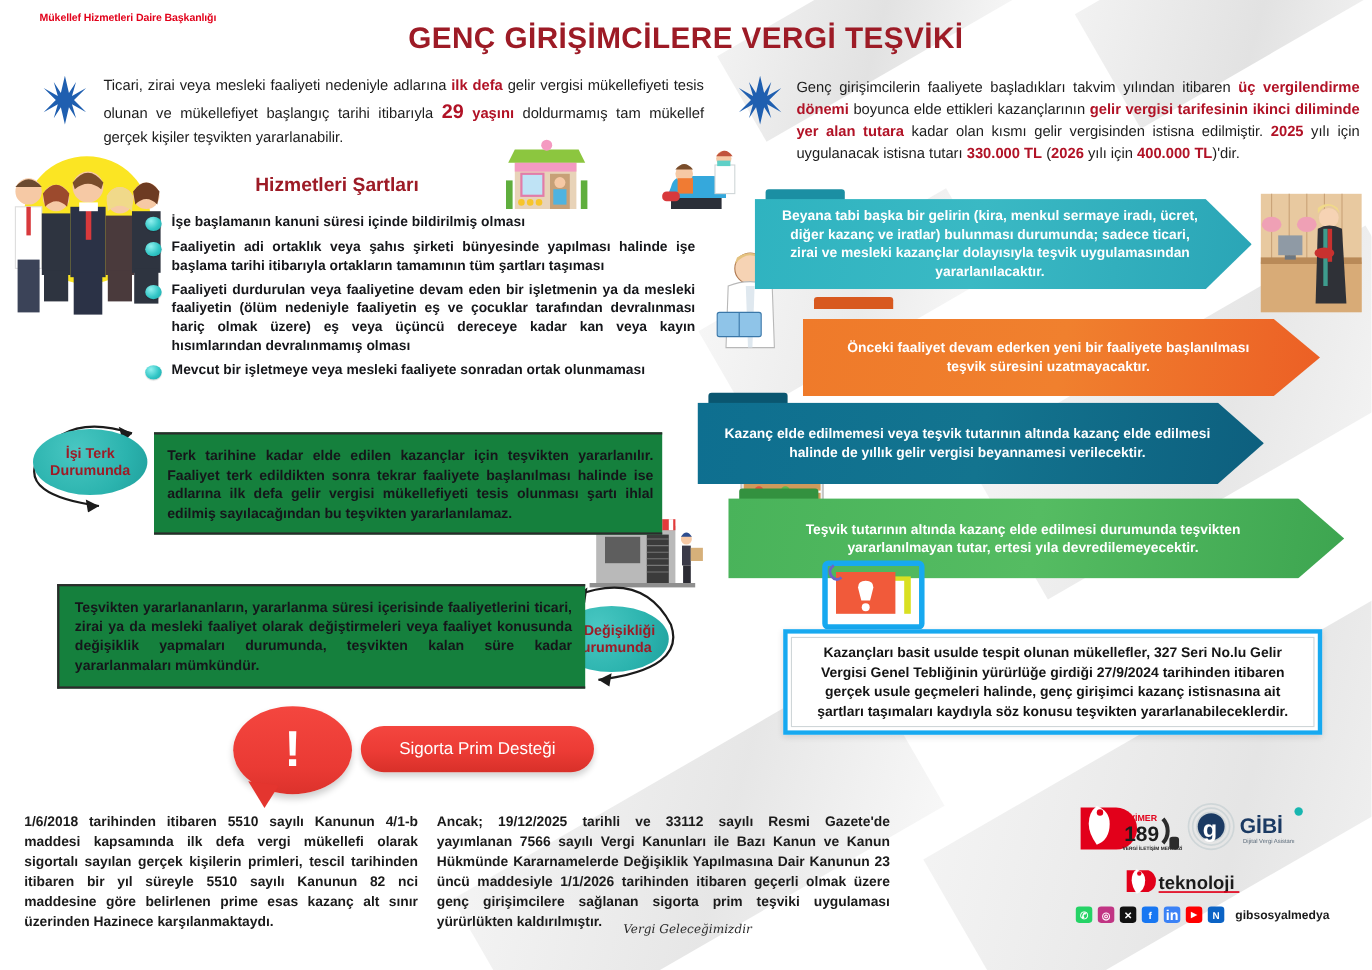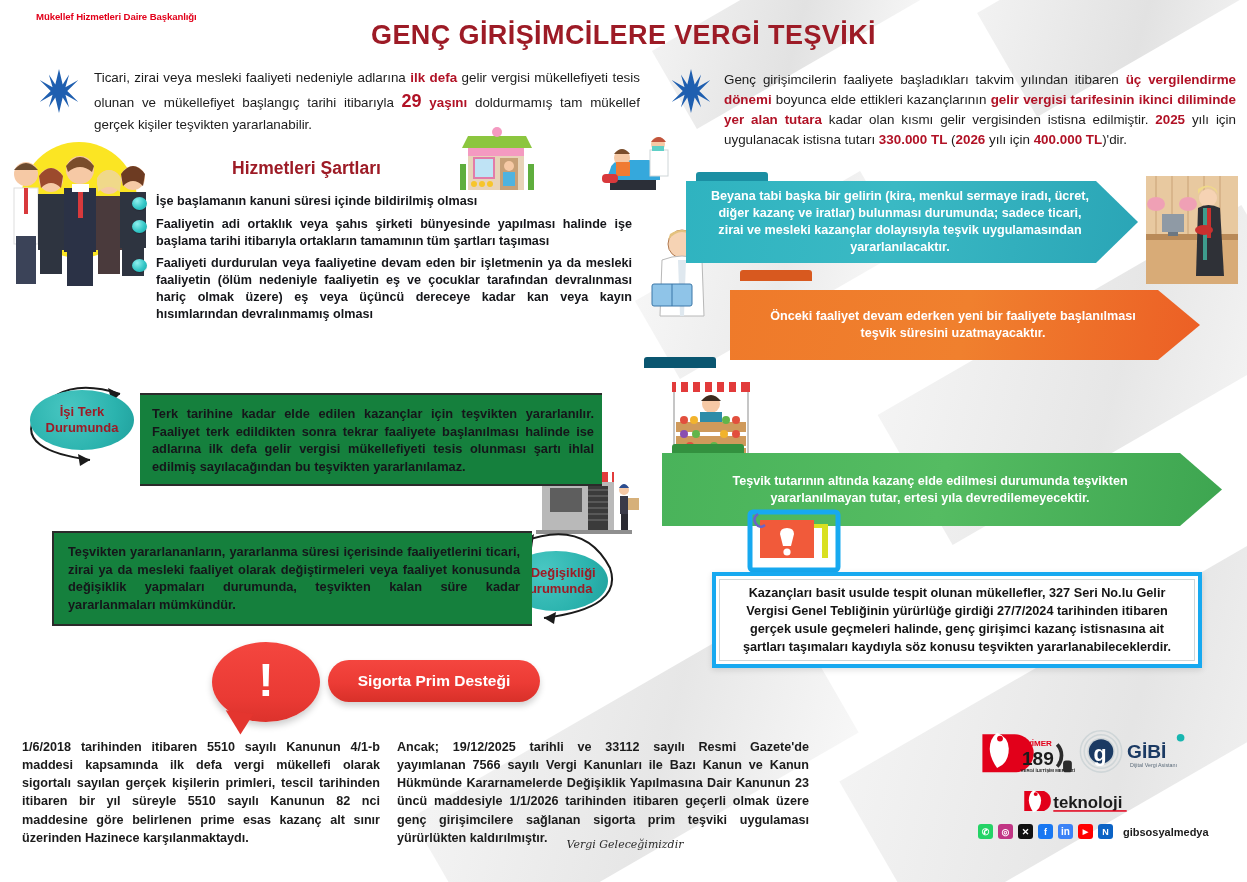--- a/index.html
+++ b/index.html
@@ -102,21 +102,21 @@
     border:4px solid #17a9f0;background:#fff;padding:3px;box-sizing:border-box;
     box-shadow:0 2px 6px rgba(0,0,0,.12);}
   .bluebox .inner{width:100%;height:100%;border:1px solid #cfd6d8;box-sizing:border-box;
     display:flex;align-items:center;justify-content:center;text-align:center;
     font-size:12.7px;line-height:1.42;font-weight:600;color:#141414;padding:4px 10px;box-sizing:border-box;}
 
   
   .sigorta{position:absolute;left:328px;top:660px;width:212px;height:42px;border-radius:22px;
     background:linear-gradient(180deg,#f4463f 0%,#ec3b35 55%,#d83029 100%);
     box-shadow:0 4px 6px rgba(0,0,0,.18);
-    display:flex;align-items:center;justify-content:center;color:#fff;font-weight:700;font-size:15.5px;}
+    display:flex;align-items:center;justify-content:center;color:#fff;font-weight:400;font-size:15.5px;}
   .bubble{position:absolute;left:212px;top:642px;width:108px;height:80px;border-radius:50%;
     background:linear-gradient(180deg,#f4463f 0%,#ea3a34 70%,#dc322c 100%);
     display:flex;align-items:center;justify-content:center;
     box-shadow:0 4px 7px rgba(0,0,0,.2);}
   .bubble .excl{color:#fff;font-size:46px;font-weight:700;line-height:1;transform:translateY(-2px);}
   .bubble .tail{position:absolute;left:12px;bottom:-12px;width:0;height:0;
     border-left:18px solid transparent;border-right:10px solid transparent;border-top:22px solid #e4352f;
     transform:rotate(8deg);}
 
   
@@ -357,33 +357,40 @@
       <span class="cond-text">İşe başlamanın kanuni süresi içinde bildirilmiş olması</span>
     </div>
     <div class="cond-item">
       <span class="cond-bullet"></span>
       <span class="cond-text">Faaliyetin adi ortaklık veya şahıs şirketi bünyesinde yapılması halinde işe başlama tarihi itibarıyla ortakların tamamının tüm şartları taşıması</span>
     </div>
     <div class="cond-item">
       <span class="cond-bullet"></span>
       <span class="cond-text">Faaliyeti durdurulan veya faaliyetine devam eden bir işletmenin ya da mesleki faaliyetin (ölüm nedeniyle faaliyetin eş ve çocuklar tarafından devralınması hariç olmak üzere) eş veya üçüncü dereceye kadar kan veya kayın hısımlarından devralınmamış olması</span>
     </div>
+    <div class="cond-item">
+      <span class="cond-bullet"></span>
+      <span class="cond-text">Mevcut bir işletmeye veya mesleki faaliyete sonradan ortak olunmaması</span>
+    </div>
   </div>
 
   <div class="arr-tab arrow1tab"></div>
   <div class="arrow arrow1">
     <div class="pad">Beyana tabi başka bir gelirin (kira, menkul sermaye iradı, ücret, diğer kazanç ve iratlar) bulunması durumunda; sadece ticari, zirai ve mesleki kazançlar dolayısıyla teşvik uygulamasından yararlanılacaktır.</div>
   </div>
 
   <div class="arr-tab arrow2tab"></div>
   <div class="arrow arrow2">
     <div class="pad">Önceki faaliyet devam ederken yeni bir faaliyete başlanılması teşvik süresini uzatmayacaktır.</div>
   </div>
 
   <div class="arr-tab arrow3tab"></div>
+  <div class="arrow arrow3">
+    <div class="pad">Kazanç elde edilmemesi veya teşvik tutarının altında kazanç elde edilmesi halinde de yıllık gelir vergisi beyannamesi verilecektir.</div>
+  </div>
 
   <div class="arr-tab arrow4tab"></div>
   <div class="arrow arrow4">
     <div class="pad"><span>Teşvik tutarının altında kazanç elde edilmesi durumunda teşvikten </span><b>yararlanılmayan tutar, ertesi yıla devredilemeyecektir.</b></div>
   </div>
 
   <svg class="curvearrow" style="left:20px;top:380px;" width="130" height="86" viewBox="0 0 130 86">
     <path d="M100 14 Q40 -6 14 38 Q-2 70 70 80" fill="none" stroke="#1b1b1b" stroke-width="2"></path>
     <polygon points="100,14 88,8 92,22" fill="#1b1b1b"></polygon>
     <polygon points="70,80 58,74 60,86" fill="#1b1b1b"></polygon>
@@ -411,21 +418,21 @@
     <rect x="44" y="20" width="34" height="32" fill="#fff"></rect>
     <rect x="16" y="12" width="54" height="38" fill="#f15a3a"></rect>
     <g fill="#fff">
       <path d="M43 20 q7 0 7 6 l-3 12 h-8 l-3 -12 q0 -6 7 -6 z"></path>
       <circle cx="43" cy="44" r="3.6"></circle>
     </g>
     <path d="M14 6 q-6 4 -2 10 q4 5 9 1" fill="none" stroke="#6c63c7" stroke-width="2.6"></path>
   </svg>
 
   <div class="bluebox">
-    <div class="inner">Kazançları basit usulde tespit olunan mükellefler, 327 Seri No.lu Gelir Vergisi Genel Tebliğinin yürürlüğe girdiği 27/7/2024 tarihinden itibaren gerçek usule geçmeleri halinde, genç girişimci kazanç istisnasına ait şartları taşımaları kaydıyla söz konusu teşvikten yararlanabileceklerdir.</div>
+    <div class="inner">Kazançları basit usulde tespit olunan mükellefler, 327 Seri No.lu Gelir Vergisi Genel Tebliğinin yürürlüğe girdiği 27/9/2024 tarihinden itibaren gerçek usule geçmeleri halinde, genç girişimci kazanç istisnasına ait şartları taşımaları kaydıyla söz konusu teşvikten yararlanabileceklerdir.</div>
   </div>
 
   <div class="sigorta">
     <span>Sigorta Prim Desteği</span>
   </div>
   <div class="bubble">
     <span class="excl">!</span>
     <span class="tail"></span>
   </div>
 
@@ -463,19 +470,19 @@
     <circle cx="19" cy="8" r="2.6" fill="#e2001a"></circle>
     <text x="42" y="26" font-family="Liberation Sans, sans-serif" font-size="22" font-weight="700" fill="#1b1b1b">teknoloji</text>
     <rect x="42" y="29" width="96" height="2" fill="#e2001a"></rect>
   </svg>
 
   <div class="socialrow">
     <span class="sic" style="background:#25D366">✆</span>
     <span class="sic" style="background:#C13584">◎</span>
     <span class="sic" style="background:#111111">✕</span>
     <span class="sic" style="background:#1877F2">f</span>
-    <span class="sic" style="background:#3b82f6;font-size:10px">in</span>
+    <span class="sic" style="background:#3b82f6;font-size:13px">in</span>
     <span class="sic" style="background:#FF0000;font-size:7px">▶</span>
     <span class="sic" style="background:#0b63c5">N</span>
     <span class="sochandle">gibsosyalmedya</span>
   </div>
 
 </div>
 
 </body></html>

